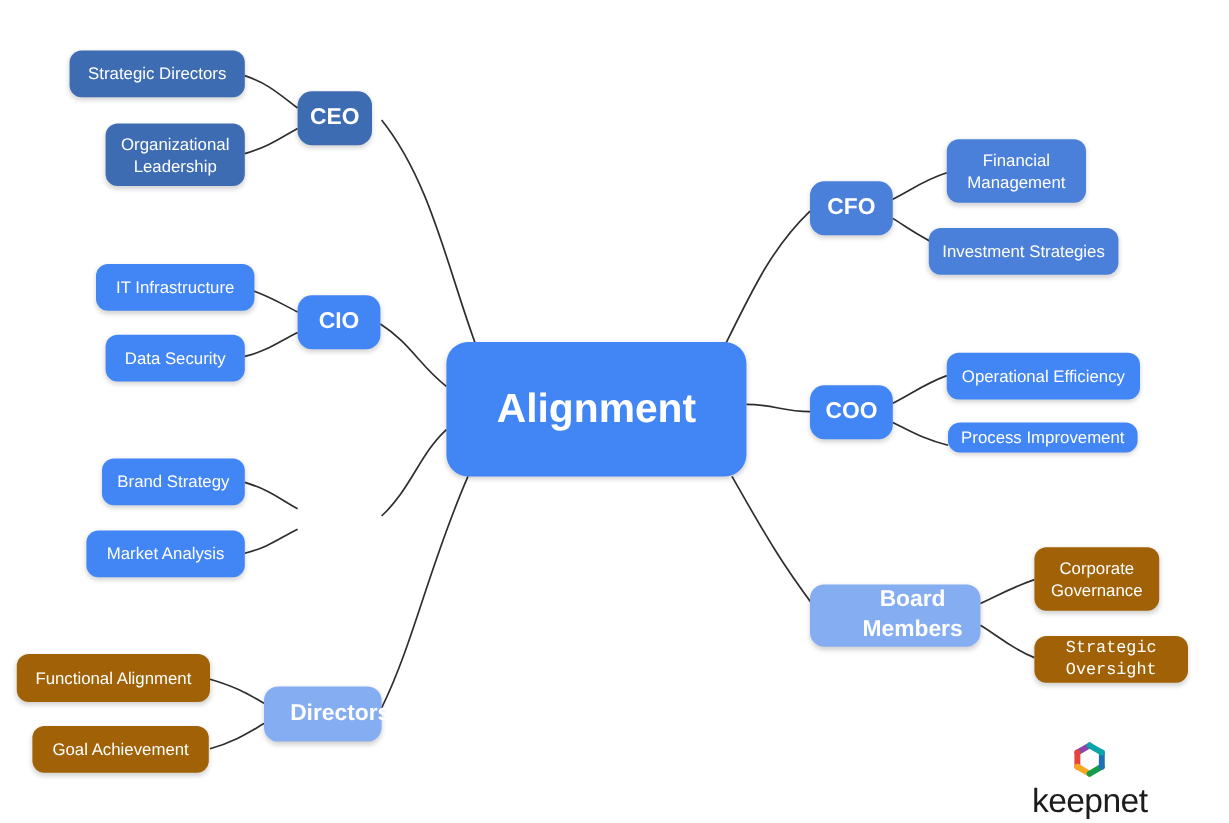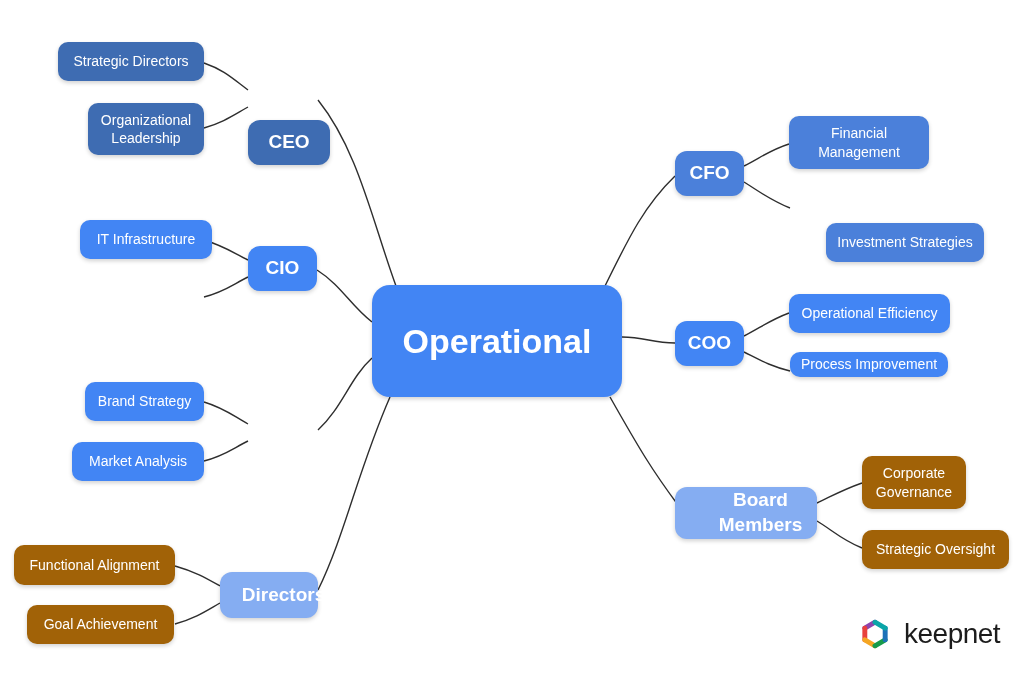--- a/index.html
+++ b/index.html
@@ -51,21 +51,22 @@
   .tier-mid{background:#4285f4;}
   .tier-mid2{background:#4b80da;}
   .tier-light{background:#85adf2;padding-left:37px;}
   .tier-lighter{background:#a16207;}
   .logo{
     position:absolute;
     left:860px;
     top:618px;
     display:flex;
     align-items:center;
-    gap:14px;
+    gap:4px;
+    flex-direction:column;
   }
   .logo-text{
     font-size:28px;
     font-weight:500;
     color:#1c1c1c;
     letter-spacing:-0.5px;
   }
 </style>
 </head>
 <body>
@@ -98,47 +99,48 @@
     <path d="M 744 166 C 760 158, 770 150, 789 144"></path>
     <path d="M 744 182 C 760 192, 770 200, 790 208"></path>
 
     <path d="M 744 336 C 760 328, 770 320, 789 313"></path>
     <path d="M 744 352 C 760 360, 770 366, 790 371"></path>
 
     <path d="M 817 503 C 832 496, 842 490, 862 483"></path>
     <path d="M 817 521 C 832 530, 842 540, 862 548"></path>
   </svg>
 
-  <div class="node center-node tier-center" style="left:372px;top:285px;width:250px;height:112px;">Operational</div>
+  <div class="node center-node tier-center" style="left:372px;top:285px;width:250px;height:112px;">Alignment</div>
 
-  <div class="node branch tier-dark" style="left:248px;top:76px;width:82px;height:45px;margin-top:44px;">CEO</div>
+  <div class="node branch tier-dark" style="left:248px;top:76px;width:62px;height:45px;">CEO</div>
   <div class="node tier-dark" style="left:58px;top:42px;width:146px;height:39px;">Strategic Directors</div>
   <div class="node tier-dark" style="left:88px;top:103px;width:116px;height:52px;">Organizational Leadership</div>
 
   <div class="node branch tier-mid" style="left:248px;top:246px;width:69px;height:45px;">CIO</div>
   <div class="node tier-mid" style="left:80px;top:220px;width:132px;height:39px;">IT Infrastructure</div>
+  <div class="node tier-mid" style="left:88px;top:279px;width:116px;height:39px;">Data Security</div>
 
   <div class="node tier-mid" style="left:85px;top:382px;width:119px;height:39px;">Brand Strategy</div>
   <div class="node tier-mid" style="left:72px;top:442px;width:132px;height:39px;">Market Analysis</div>
 
   <div class="node branch tier-light" style="left:220px;top:572px;width:98px;height:46px;">Directors</div>
   <div class="node tier-lighter" style="left:14px;top:545px;width:161px;height:40px;">Functional Alignment</div>
   <div class="node tier-lighter" style="left:27px;top:605px;width:147px;height:39px;">Goal Achievement</div>
 
   <div class="node branch tier-mid2" style="left:675px;top:151px;width:69px;height:45px;">CFO</div>
-  <div class="node tier-mid2" style="left:789px;top:116px;width:140px;height:53px;">Financial Management</div>
-  <div class="node tier-mid2" style="left:826px;top:190px;width:158px;height:39px;margin-top:33px;">Investment Strategies</div>
+  <div class="node tier-mid2" style="left:789px;top:116px;width:116px;height:53px;">Financial Management</div>
+  <div class="node tier-mid2" style="left:774px;top:190px;width:158px;height:39px;">Investment Strategies</div>
 
   <div class="node branch tier-mid" style="left:675px;top:321px;width:69px;height:45px;">COO</div>
   <div class="node tier-mid" style="left:789px;top:294px;width:161px;height:39px;">Operational Efficiency</div>
   <div class="node tier-mid" style="left:790px;top:352px;width:158px;height:25px;">Process Improvement</div>
 
   <div class="node branch tier-light" style="left:675px;top:487px;width:142px;height:52px;">Board Members</div>
   <div class="node tier-lighter" style="left:862px;top:456px;width:104px;height:53px;">Corporate Governance</div>
-  <div class="node tier-lighter" style="left:862px;top:530px;width:147px;height:39px;">Strategic Oversight</div>
+  <div class="node tier-lighter" style="left:862px;top:530px;width:128px;height:39px;font-family:Liberation Mono, monospace;">Strategic Oversight</div>
 
   <div class="logo">
     <svg width="30" height="30" viewBox="0 0 28 28">
       <line x1="14" y1="3" x2="4.5" y2="8.5" stroke="#8e44ad" stroke-width="4.6" stroke-linecap="round"></line>
       <line x1="4.5" y1="8.5" x2="4.5" y2="19.5" stroke="#e8413c" stroke-width="4.6" stroke-linecap="round"></line>
       <line x1="4.5" y1="19.5" x2="14" y2="25" stroke="#f5a623" stroke-width="4.6" stroke-linecap="round"></line>
       <line x1="14" y1="25" x2="23.5" y2="19.5" stroke="#169b4a" stroke-width="4.6" stroke-linecap="round"></line>
       <line x1="23.5" y1="19.5" x2="23.5" y2="8.5" stroke="#1d71b8" stroke-width="4.6" stroke-linecap="round"></line>
       <line x1="23.5" y1="8.5" x2="14" y2="3" stroke="#0aa5a8" stroke-width="4.6" stroke-linecap="round"></line>
     </svg>

